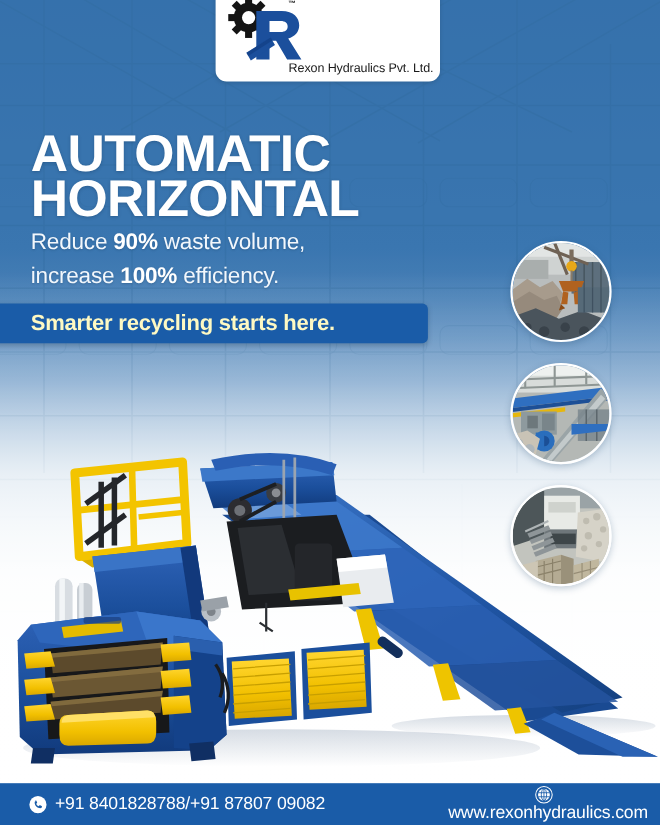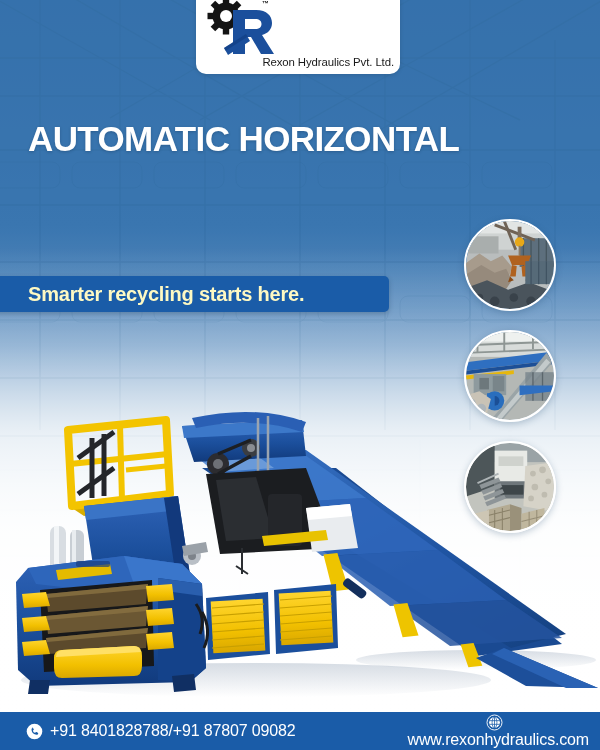--- a/index.html
+++ b/index.html
@@ -54,21 +54,21 @@
     position:absolute; right:6px; bottom:2px;
     font-size:11.4px; font-weight:normal; color:#1a1a1a;
     letter-spacing:-.1px; white-space:nowrap;
   }
 
   
   .headline {
     position:absolute; left:28px; top:118px;
     width:480px;
     color:#ffffff;
-    font-size:35px; line-height:41px;
+    font-size:47px; line-height:41px;
     font-weight:bold; letter-spacing:-.6px;
     text-shadow:0 1px 3px rgba(12,40,70,.30);
   }
   .headline .l2 { display:block; }
 
   
   .subhead {
     position:absolute; left:28px; top:204px;
     width:420px;
     color:#f2f7fc;
@@ -215,20 +215,24 @@
       </div>
       <span class="logo-tm">™</span>
       <span class="logo-text">Rexon Hydraulics Pvt. Ltd.</span>
     </div>
   </div>
 
   <div class="headline">
     <span class="l1">AUTOMATIC HORIZONTAL</span>
   </div>
 
+  <div class="subhead">
+    <span class="sl"><span>Reduce </span><b>90%</b><span> waste volume,</span></span>
+    <span class="sl"><span>increase </span><b>100%</b><span> efficiency.</span></span>
+  </div>
 
   <div class="cta">
     <span class="cta-label">Smarter recycling starts here.</span>
   </div>
 
   <div class="thumb thumb-1">
     <svg viewBox="0 0 92 92" xmlns="http://www.w3.org/2000/svg">
       <defs>
           <clipPath id="c1">
             <circle cx="46" cy="46" r="46"></circle>

